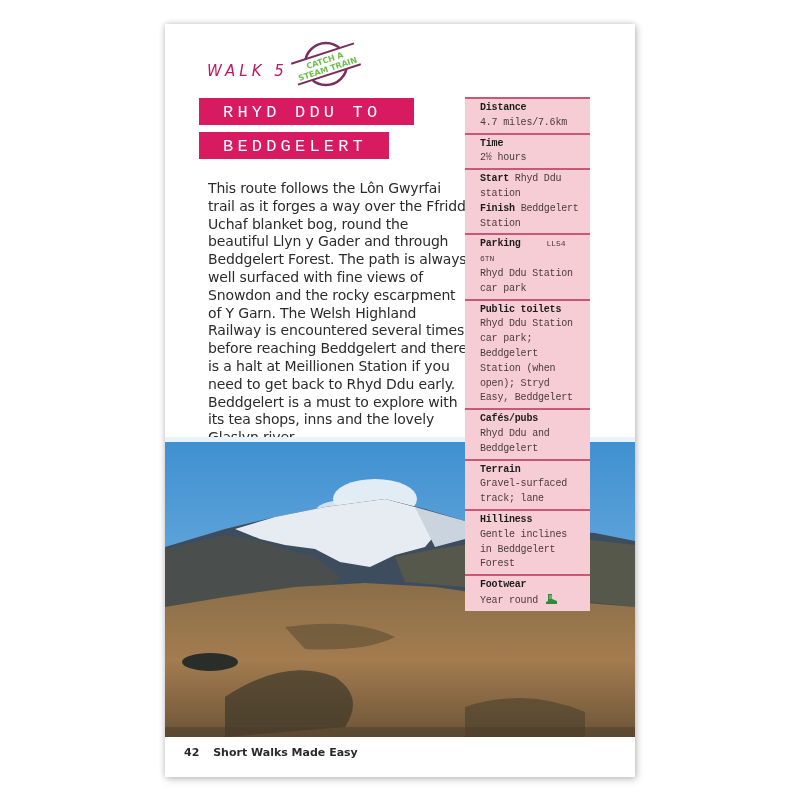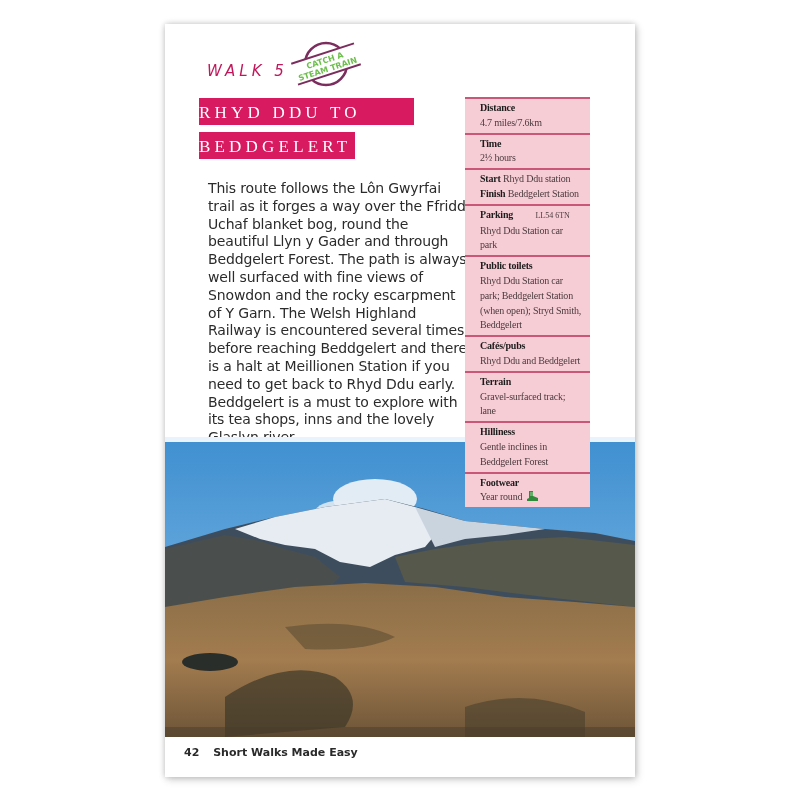--- a/index.html
+++ b/index.html
@@ -20,25 +20,25 @@
       font-family: "DejaVu Sans", sans-serif;
       font-style: italic;
     }
     .badge {
       position: absolute; left: 126px; top: 14px; width: 70px; height: 52px;
     }
     .badge svg { width: 70px; height: 52px; display: block; }
 
     .title-bar {
       position: absolute; left: 34px; background: #d81b60; color: #ffffff;
-      font-size: 17px; letter-spacing: 4.2px; padding: 2px 10px 0 0; height: 27px; line-height: 26px;
-      font-family: Liberation Serif, serif;
+      font-size: 17px; letter-spacing: 4.2px; padding: 2px 10px 0 24px; height: 27px; line-height: 26px;
+      font-family: Liberation Mono, monospace;
     }
     .title-bar.l1 { top: 74px; width: 215px; }
-    .title-bar.l2 { top: 108px; width: 156px; }
+    .title-bar.l2 { top: 108px; width: 190px; }
 
     .intro {
       position: absolute; left: 43px; top: 156px; width: 260px;
       font-family: "DejaVu Sans", sans-serif; font-size: 14px; line-height: 17.8px; color: #2b2b2b;
       letter-spacing: -0.15px;
     }
 
     
     .photo {
       position: absolute; left: 0; top: 413px; width: 470px; height: 300px; overflow: hidden;
@@ -46,21 +46,21 @@
     }
     .photo svg { position: absolute; left: 0; top: 0; width: 470px; height: 300px; }
 
     
     .info {
       position: absolute; left: 300px; top: 73px; width: 125px;
       background: #f7cdd5; border-top: 2px solid #c95878;
     }
     .info-row {
       padding: 2px 8px 2px 15px; border-bottom: 2px solid #c95878;
-      font-family: Liberation Serif, serif; font-size: 10px; line-height: 14.8px; color: #4a3a3e;
+      font-family: Liberation Mono, monospace; font-size: 10px; line-height: 14.8px; color: #4a3a3e;
       letter-spacing: -0.2px;
     }
     .info-row:last-child { border-bottom: none; }
     .info-row .k { font-weight: bold; color: #1c1c1c; }
     .info-row .postcode { font-size: 8px; letter-spacing: 0; margin-left: 20px; }
     .info-row .block { display: block; }
     .boot-icon { display: inline-block; width: 13px; height: 12px; vertical-align: -2px; margin-left: 1px; }
 
     
     .footer {
@@ -151,21 +151,21 @@
         <span>Beddgelert Station</span>
       </div>
     </div>
     <div class="info-row">
       <span class="k">Parking</span>
       <span class="postcode">LL54 6TN</span>
       <span class="block">Rhyd Ddu Station car park</span>
     </div>
     <div class="info-row">
       <span class="k block">Public toilets</span>
-      <span class="block">Rhyd Ddu Station car park; Beddgelert Station (when open); Stryd Smith, Beddgelert</span>
+      <span class="block">Rhyd Ddu Station car park; Beddgelert Station (when open); Stryd Easy, Beddgelert</span>
     </div>
     <div class="info-row">
       <span class="k block">Cafés/pubs</span>
       <span class="block">Rhyd Ddu and Beddgelert</span>
     </div>
     <div class="info-row">
       <span class="k block">Terrain</span>
       <span class="block">Gravel-surfaced track; lane</span>
     </div>
     <div class="info-row">

